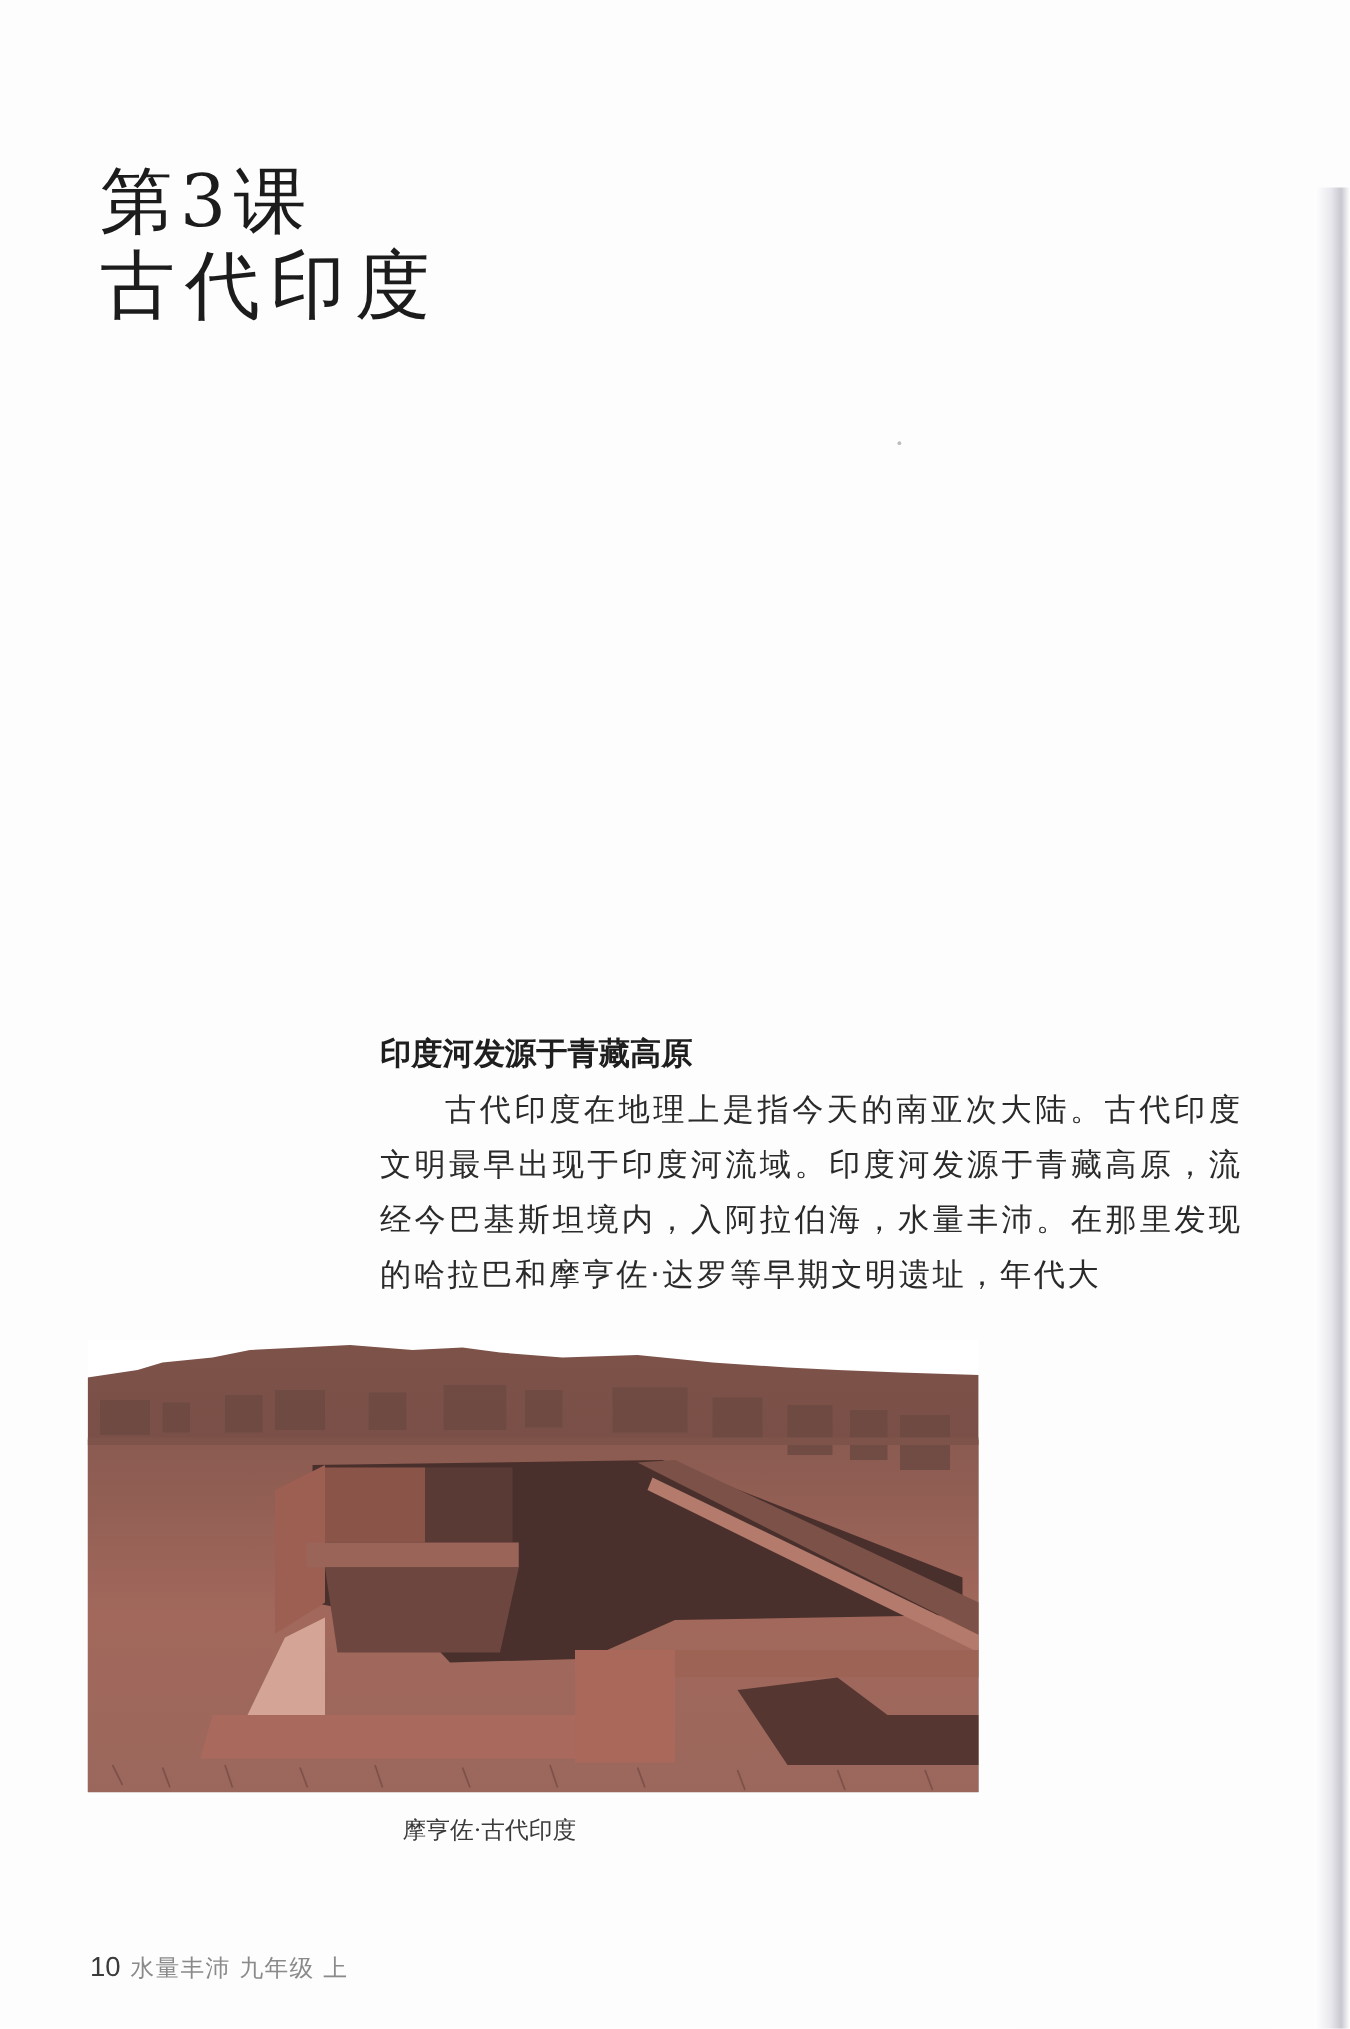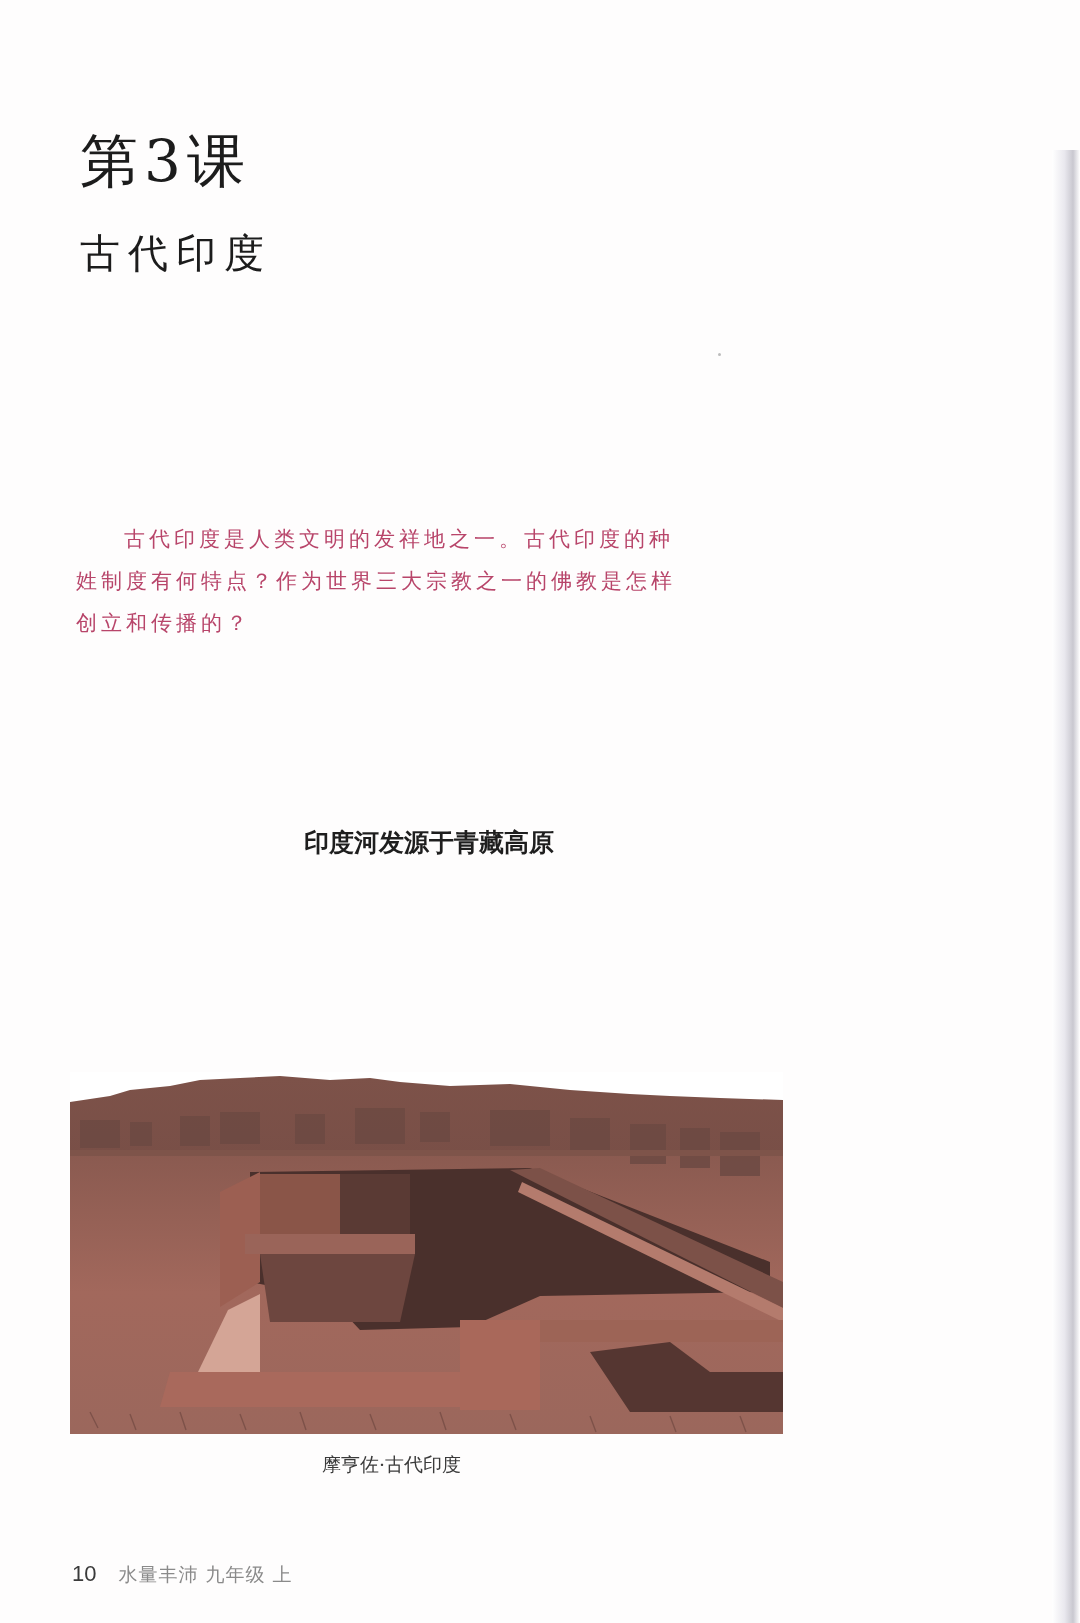--- a/index.html
+++ b/index.html
@@ -38,23 +38,23 @@
       font-family: "DejaVu Serif", serif;
       font-size: 58px;
       line-height: 70px;
       color: #1c1c1c;
       letter-spacing: 6px;
       white-space: nowrap;
     }
     .lesson-title {
       position: absolute;
       left: 80px;
-      top: 216px;
-      font-family: "DejaVu Serif", serif;
-      font-size: 40px;
+      top: 192px;
+      font-family: "DejaVu Serif", serif;
+      font-size: 60px;
       line-height: 74px;
       color: #1c1c1c;
       letter-spacing: 8px;
       white-space: nowrap;
     }
     .intro {
       position: absolute;
       left: 76px;
       top: 518px;
       width: 620px;
@@ -112,21 +112,21 @@
       color: #3a3a3a;
       white-space: nowrap;
     }
     .footer {
       position: absolute;
       left: 72px;
       top: 1561px;
       height: 32px;
       display: flex;
       align-items: baseline;
-      gap: 22px;
+      gap: 8px;
     }
     .page-number {
       font-family: "Liberation Sans", sans-serif;
       font-size: 22px;
       color: #3a3a3a;
     }
     .book-title {
       font-family: "DejaVu Serif", serif;
       font-size: 19px;
       color: #8a8a8a;
@@ -146,23 +146,23 @@
 <body>
 
 <div class="page">
 
   <div class="page-edge"></div>
   <div class="speck"></div>
 
   <div class="lesson-number">第3课</div>
   <h1 class="lesson-title" style="margin:0;font-weight:normal;">古代印度</h1>
 
-  <p class="intro" style="margin:0;">古代印度是人类文明的发祥地之一。古代印度的种姓制度有何特点？作为世界三大宗教之一的佛教是怎样创立和传播的？</p>
 
   <h2 class="section-heading" style="margin:0;">印度河发源于青藏高原</h2>
+  <p class="body-text" style="margin:0;">古代印度在地理上是指今天的南亚次大陆。古代印度文明最早出现于印度河流域。印度河发源于青藏高原，流经今巴基斯坦境内，入阿拉伯海，水量丰沛。在那里发现的哈拉巴和摩亨佐·达罗等早期文明遗址，年代大</p>
 
   <div class="photo">
     <svg viewBox="0 0 713 362" preserveAspectRatio="none">
       <defs>
         <linearGradient id="ground" x1="0" y1="0" x2="0" y2="1">
           <stop offset="0" stop-color="#8a5a50"></stop>
           <stop offset="0.5" stop-color="#a2685c"></stop>
           <stop offset="1" stop-color="#9b675c"></stop>
         </linearGradient>
         <linearGradient id="ridge" x1="0" y1="0" x2="0" y2="1">

